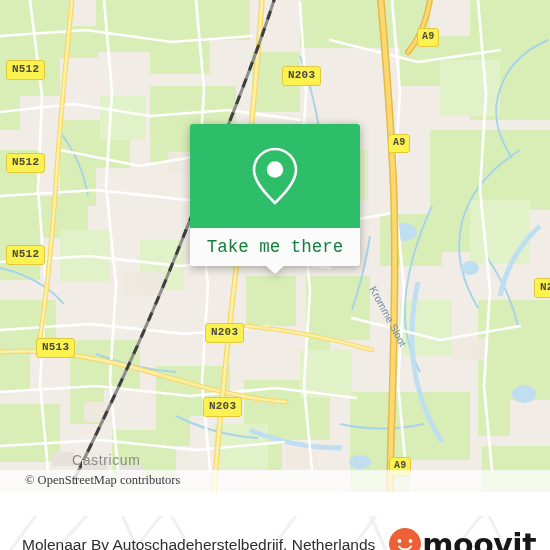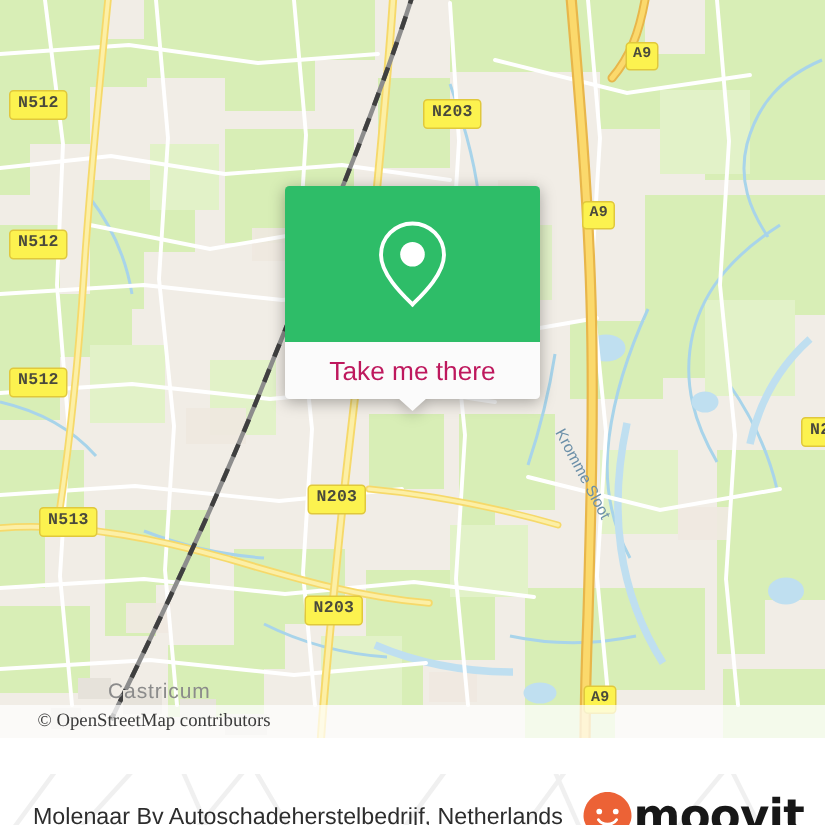--- a/index.html
+++ b/index.html
@@ -81,23 +81,23 @@
     display: flex; align-items: center; justify-content: center;
   }
   .callout-bottom {
     height: 38px;
     background: #fbfbfb;
     border-radius: 0 0 3px 3px;
     display: flex; align-items: center; justify-content: center;
     position: relative;
   }
   .callout-label {
-    color: #be185d;
+    color: #15803d;
     font-size: 17.5px;
-    font-family: Liberation Sans, sans-serif;
+    font-family: Liberation Mono, monospace;
   }
   .callout-tip {
     position: absolute;
     left: 50%; bottom: -8px;
     margin-left: -10px;
     width: 0; height: 0;
     border-left: 10px solid transparent;
     border-right: 10px solid transparent;
     border-top: 9px solid #fbfbfb;
   }
@@ -271,21 +271,21 @@
         <rect x="34" y="472" width="20" height="14"></rect>
         <rect x="120" y="466" width="24" height="14"></rect>
         <rect x="150" y="476" width="28" height="14"></rect>
       </g>
     </svg>
 
     <div id="shield-layer">
         <div class="shield" style="left: 6px; top: 60px;">N512</div>
         <div class="shield" style="left: 6px; top: 153px;">N512</div>
         <div class="shield" style="left: 6px; top: 245px;">N512</div>
-        <div class="shield" style="left: 26px; top: 338px;">N513</div>
+        <div class="shield" style="left: 36px; top: 338px;">N513</div>
         <div class="shield" style="left: 282px; top: 66px;">N203</div>
         <div class="shield" style="left: 205px; top: 323px;">N203</div>
         <div class="shield" style="left: 203px; top: 397px;">N203</div>
         <div class="shield" style="left: 534px; top: 278px;">N2</div>
         <div class="shield small" style="left: 417px; top: 28px;">A9</div>
         <div class="shield small" style="left: 388px; top: 134px;">A9</div>
         <div class="shield small" style="left: 389px; top: 457px;">A9</div>
       </div>
 
     <div id="place-layer">

